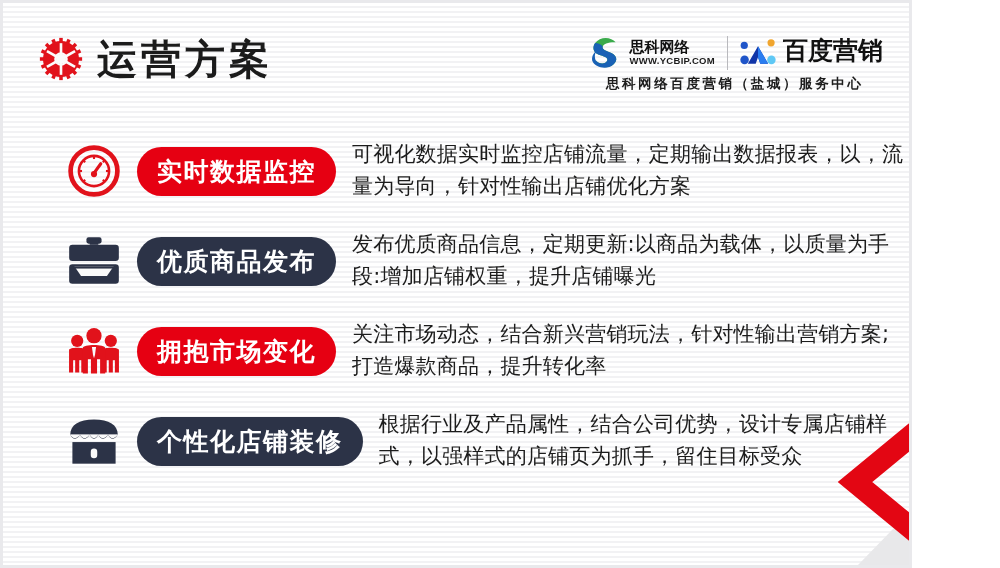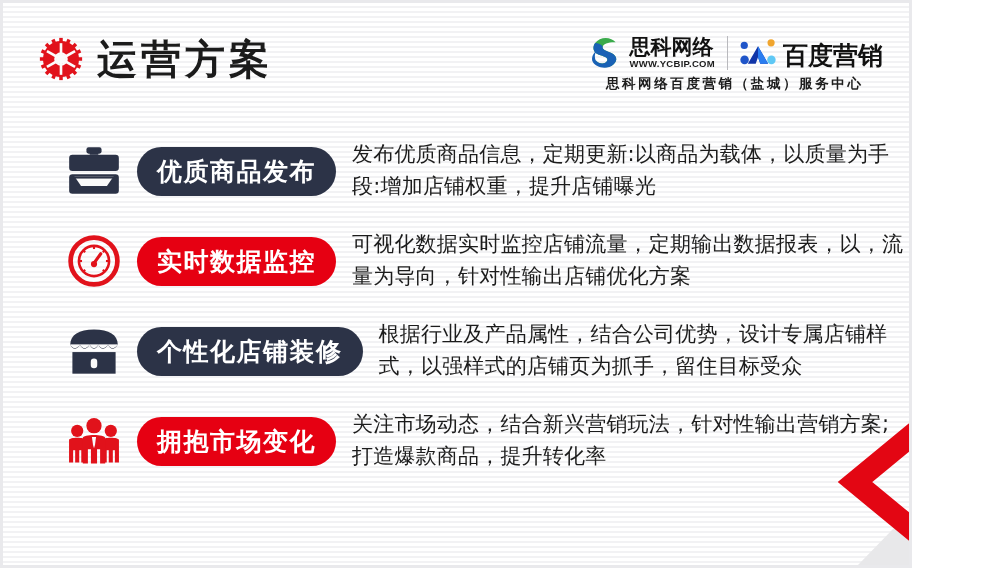--- a/index.html
+++ b/index.html
@@ -54,30 +54,30 @@
 
   .brandblock {
     position: absolute; right: 26px; top: 28px;
     display: flex; flex-direction: column; align-items: center;
   }
   .brandrow { display: flex; align-items: center; gap: 12px; height: 44px; }
   .sike-logo { display: flex; align-items: center; gap: 5px; }
   .sike-mark { width: 38px; height: 38px; display: block; }
   .sike-text { display: flex; flex-direction: column; justify-content: center; }
   .sike-cn {
-    font-size: 21px; font-weight: bold; color: #111;
+    font-size: 15px; font-weight: bold; color: #111;
     letter-spacing: 0px; line-height: 1.02;
     font-family: "DejaVu Sans", "Liberation Sans", sans-serif;
   }
   .sike-url {
     font-size: 9.5px; font-weight: bold; color: #1b1b1b;
     letter-spacing: 0.3px; line-height: 1.1; margin-top: 1px;
   }
   .brand-divider { width: 1px; height: 34px; background: #b9b9bd; }
-  .baidu-logo { display: flex; align-items: flex-end; gap: 7px; }
+  .baidu-logo { display: flex; align-items: flex-start; gap: 7px; }
   .baidu-mark { width: 36px; height: 30px; display: block; }
   .baidu-cn {
     font-size: 25px; font-weight: bold; color: #111;
     letter-spacing: 0px; line-height: 1;
     font-family: "DejaVu Sans", "Liberation Sans", sans-serif;
   }
   .brand-sub {
     font-size: 13.5px; font-weight: bold; color: #1d1d1d;
     letter-spacing: 2.6px;
     font-family: "DejaVu Sans", "Liberation Sans", sans-serif;
@@ -207,35 +207,20 @@
         </div>
       </div>
       <div class="brand-sub">思科网络百度营销（盐城）服务中心</div>
     </div>
   </div>
 
   <div class="rows">
 
     <div class="row">
       <div class="row-icon">
-        <svg width="54" height="50" viewBox="0 0 100 92">
-          <rect x="36" y="2" width="28" height="12" rx="4" fill="#2c3347"></rect>
-          <rect x="42" y="6" width="16" height="10" fill="#2c3347"></rect>
-          <rect x="4" y="16" width="92" height="30" rx="6" fill="#2c3347"></rect>
-          <rect x="4" y="52" width="92" height="36" rx="6" fill="#2c3347"></rect>
-          <path d="M14 56 L86 56 L74 74 L26 74 Z" fill="#fafafa"></path>
-          <rect x="14" y="56" width="72" height="4" fill="#2c3347"></rect>
-        </svg>
-      </div>
-      <div class="badge navy">优质商品发布</div>
-      <div class="row-desc">发布优质商品信息，定期更新:以商品为载体，以质量为手段:增加店铺权重，提升店铺曝光</div>
-    </div>
-
-    <div class="row">
-      <div class="row-icon">
         <svg width="52" height="52" viewBox="0 0 100 100">
           <circle cx="50" cy="50" r="45" fill="none" stroke="#e1121b" stroke-width="9"></circle>
           <circle cx="50" cy="50" r="29" fill="none" stroke="#e1121b" stroke-width="5"></circle>
           <g stroke="#e1121b" stroke-width="4">
             <line x1="50" y1="21" x2="50" y2="27"></line>
             <line x1="29" y1="29" x2="33" y2="33"></line>
             <line x1="21" y1="50" x2="27" y2="50"></line>
             <line x1="71" y1="29" x2="67" y2="33"></line>
             <line x1="79" y1="50" x2="73" y2="50"></line>
             <line x1="29" y1="71" x2="33" y2="67"></line>
@@ -245,43 +230,58 @@
           <circle cx="50" cy="56" r="6" fill="#e1121b"></circle>
         </svg>
       </div>
       <div class="badge red">实时数据监控</div>
       <div class="row-desc">可视化数据实时监控店铺流量，定期输出数据报表，以，流量为导向，针对性输出店铺优化方案</div>
     </div>
 
     <div class="row">
       <div class="row-icon">
         <svg width="54" height="50" viewBox="0 0 100 92">
-          <path d="M6 34 C6 16 22 6 50 6 C78 6 94 16 94 34 Z" fill="#2c3347"></path>
-          <path d="M6 34 Q14 50 24 34 Q32 50 42 34 Q50 50 58 34 Q66 50 76 34 Q84 50 94 34 Z" fill="#2c3347"></path>
-          <path d="M6 34 Q14 48 24 34 Q32 48 42 34 Q50 48 58 34 Q66 48 76 34 Q84 48 94 34" fill="#fafafa"></path>
-          <rect x="10" y="48" width="80" height="40" fill="#2c3347"></rect>
-          <rect x="44" y="60" width="12" height="18" rx="6" fill="#fafafa"></rect>
-        </svg>
-      </div>
-      <div class="badge navy">个性化店铺装修</div>
-      <div class="row-desc">根据行业及产品属性，结合公司优势，设计专属店铺样式，以强样式的店铺页为抓手，留住目标受众</div>
+          <rect x="36" y="2" width="28" height="12" rx="4" fill="#2c3347"></rect>
+          <rect x="42" y="6" width="16" height="10" fill="#2c3347"></rect>
+          <rect x="4" y="16" width="92" height="30" rx="6" fill="#2c3347"></rect>
+          <rect x="4" y="52" width="92" height="36" rx="6" fill="#2c3347"></rect>
+          <path d="M14 56 L86 56 L74 74 L26 74 Z" fill="#fafafa"></path>
+          <rect x="14" y="56" width="72" height="4" fill="#2c3347"></rect>
+        </svg>
+      </div>
+      <div class="badge navy">优质商品发布</div>
+      <div class="row-desc">发布优质商品信息，定期更新:以商品为载体，以质量为手段:增加店铺权重，提升店铺曝光</div>
     </div>
 
     <div class="row">
       <div class="row-icon">
         <svg width="56" height="50" viewBox="0 0 110 92">
           <g fill="#e1121b">
             <circle cx="22" cy="26" r="12"></circle>
             <path d="M6 44 C6 38 38 38 38 44 L38 88 L30 88 L30 64 L26 64 L26 88 L18 88 L18 64 L14 64 L14 88 L6 88 Z"></path>
             <circle cx="88" cy="26" r="12"></circle>
             <path d="M72 44 C72 38 104 38 104 44 L104 88 L96 88 L96 64 L92 64 L92 88 L84 88 L84 64 L80 64 L80 88 L72 88 Z"></path>
             <circle cx="55" cy="16" r="15"></circle>
             <path d="M33 40 C33 32 77 32 77 40 L77 90 L67 90 L67 62 L61 62 L61 90 L49 90 L49 62 L43 62 L43 90 L33 90 Z"></path>
           </g>
           <path d="M51 38 L59 38 L57 54 L55 60 L53 54 Z" fill="#fafafa"></path>
         </svg>
       </div>
       <div class="badge red">拥抱市场变化</div>
       <div class="row-desc">关注市场动态，结合新兴营销玩法，针对性输出营销方案;打造爆款商品，提升转化率</div>
     </div>
 
+    <div class="row">
+      <div class="row-icon">
+        <svg width="54" height="50" viewBox="0 0 100 92">
+          <path d="M6 34 C6 16 22 6 50 6 C78 6 94 16 94 34 Z" fill="#2c3347"></path>
+          <path d="M6 34 Q14 50 24 34 Q32 50 42 34 Q50 50 58 34 Q66 50 76 34 Q84 50 94 34 Z" fill="#2c3347"></path>
+          <path d="M6 34 Q14 48 24 34 Q32 48 42 34 Q50 48 58 34 Q66 48 76 34 Q84 48 94 34" fill="#fafafa"></path>
+          <rect x="10" y="48" width="80" height="40" fill="#2c3347"></rect>
+          <rect x="44" y="60" width="12" height="18" rx="6" fill="#fafafa"></rect>
+        </svg>
+      </div>
+      <div class="badge navy">个性化店铺装修</div>
+      <div class="row-desc">根据行业及产品属性，结合公司优势，设计专属店铺样式，以强样式的店铺页为抓手，留住目标受众</div>
+    </div>
+
   </div>
 </div>
 
 </body></html>

